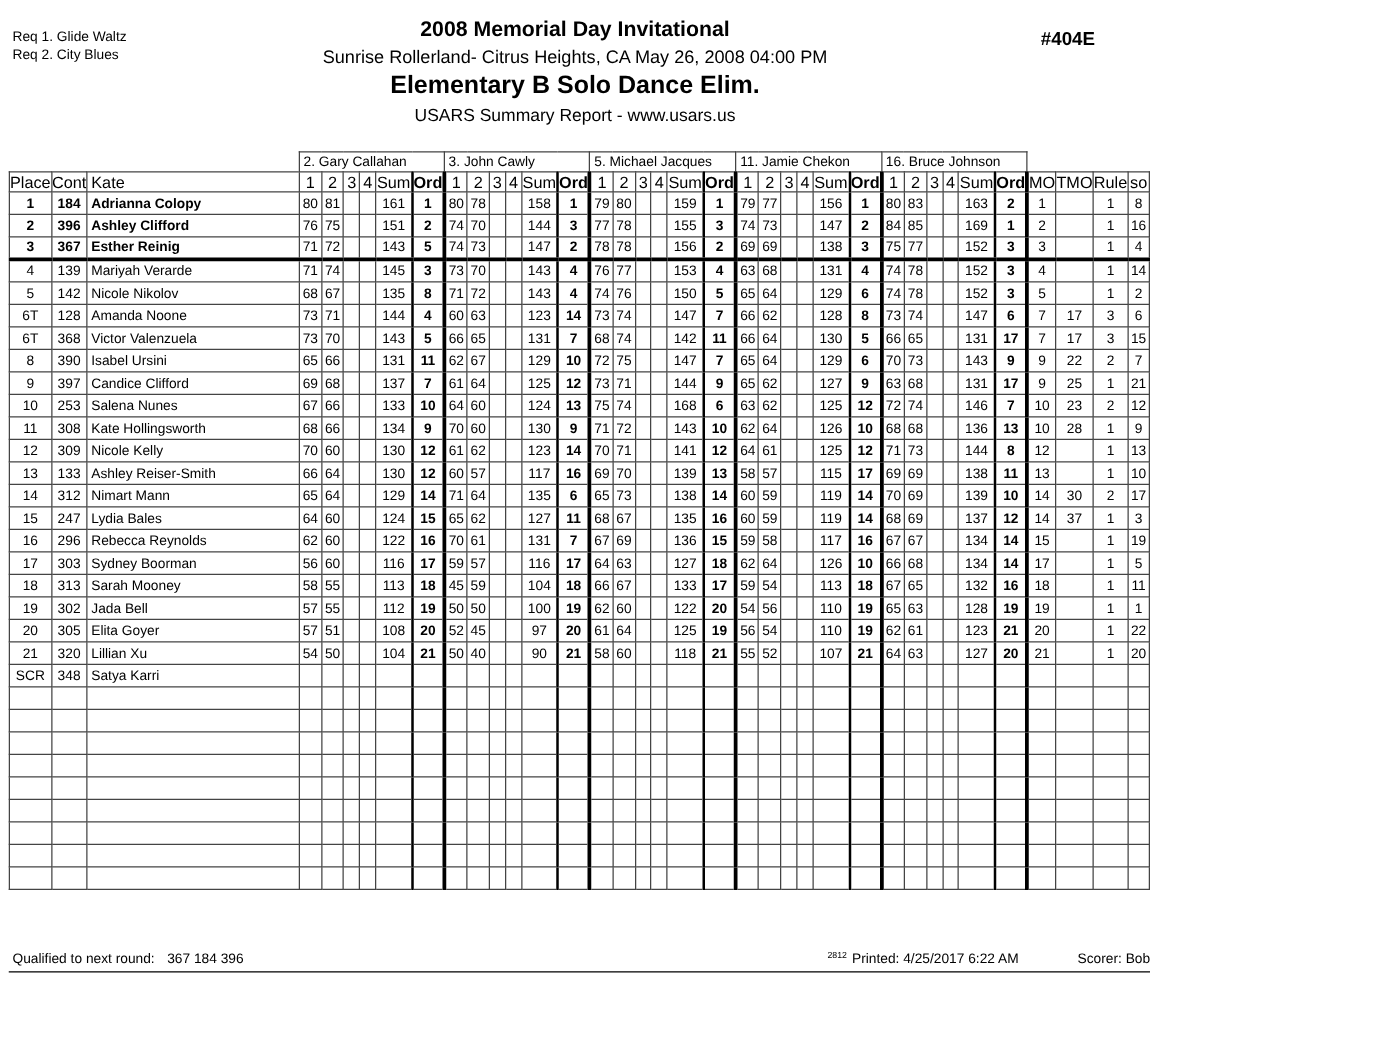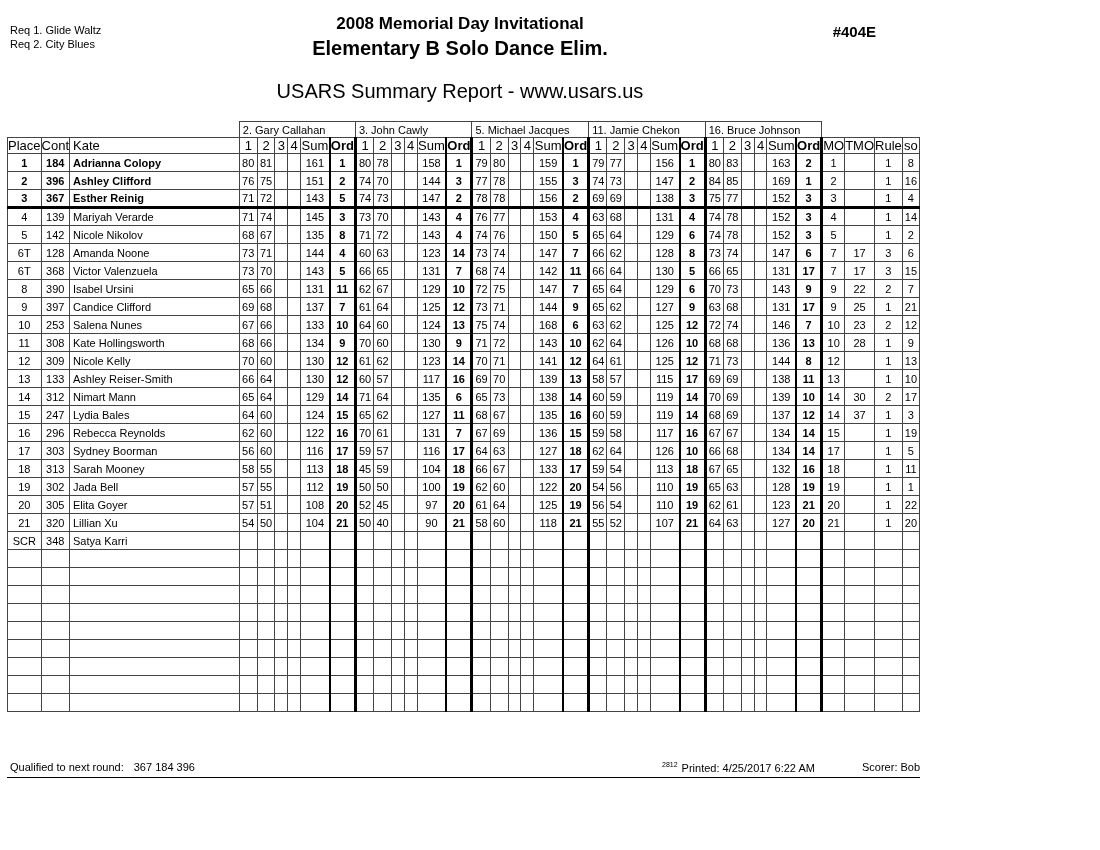--- a/index.html
+++ b/index.html
@@ -11,21 +11,21 @@
   }
   .page { position: relative; width: 920px; height: 850px; background: #fff; overflow: hidden; }
 
   .req-block { position: absolute; left: 10px; top: 23px; font-size: 11px; line-height: 14px; }
   .event-number { position: absolute; right: 44px; top: 23px; font-size: 15px; font-weight: bold; }
 
   .title-block { position: absolute; left: 0; top: 14px; width: 100%; text-align: center; }
   .title    { font-size: 17px; font-weight: bold; }
   .subtitle { font-size: 14.5px; margin-top: 4px; }
   .division { font-size: 20px; font-weight: bold; margin-top: 3px; }
-  .report   { font-size: 20px; margin-top: 20px; }
+  .report   { font-size: 14px; margin-top: 4px; }
 
   table.results { position: absolute; left: 7px; top: 121px; border-collapse: collapse; table-layout: fixed; }
   th, td {
     border: 1px solid #444;
     font-size: 11px; font-weight: normal;
     text-align: center; padding: 0;
     overflow: hidden; white-space: nowrap;
     height: 18px;
   }
   thead tr.judge-row th { height: 16px; }
@@ -52,20 +52,21 @@
 
   <div class="req-block">
     <div>Req 1.  Glide Waltz</div>
     <div>Req 2.  City Blues</div>
   </div>
 
   <div class="event-number">#404E</div>
 
   <div class="title-block">
     <div class="title">2008 Memorial Day Invitational</div>
+    <div class="subtitle">Sunrise Rollerland- Citrus Heights, CA  May 26, 2008  04:00 PM</div>
     <div class="division">Elementary B Solo Dance Elim.</div>
     <div class="report">USARS Summary Report - www.usars.us</div>
   </div>
 
   <table class="results" id="results-table">
       <colgroup>
         <col style="width: 32px;">
         <col style="width: 26px;">
         <col style="width: 230px;">
         <col style="width: 22px;">

